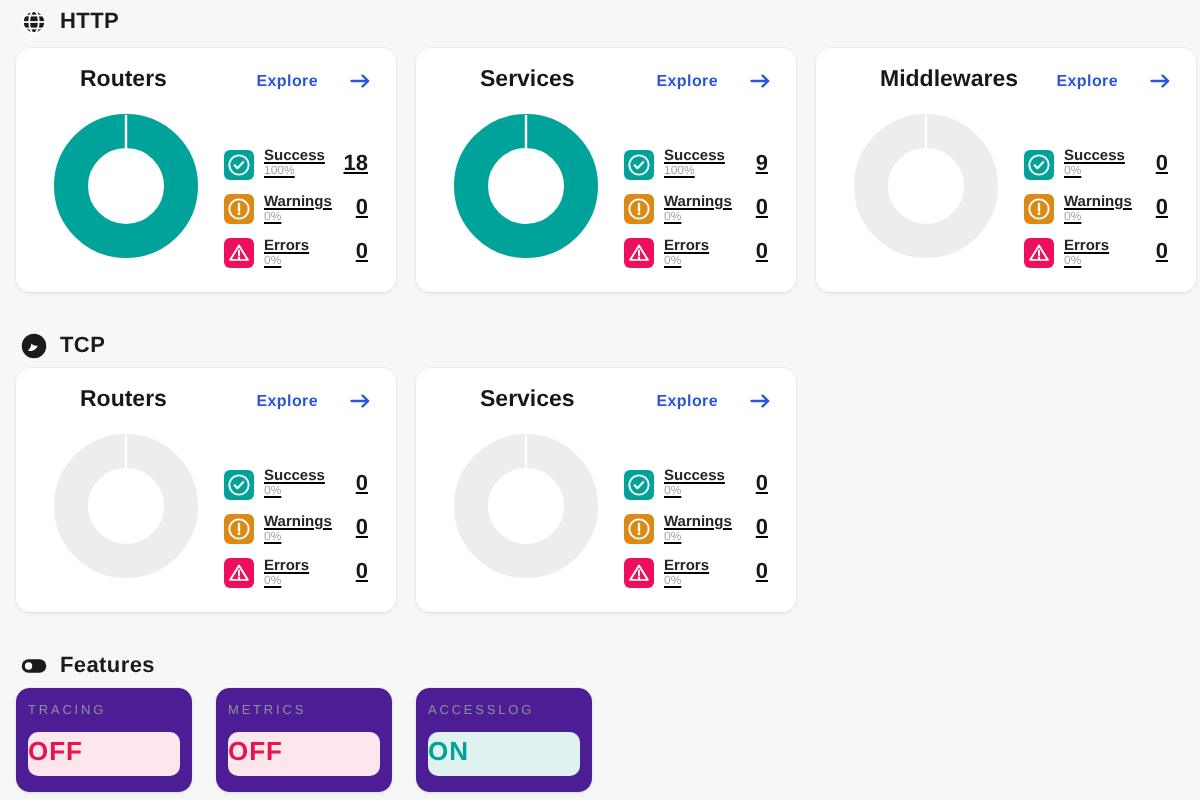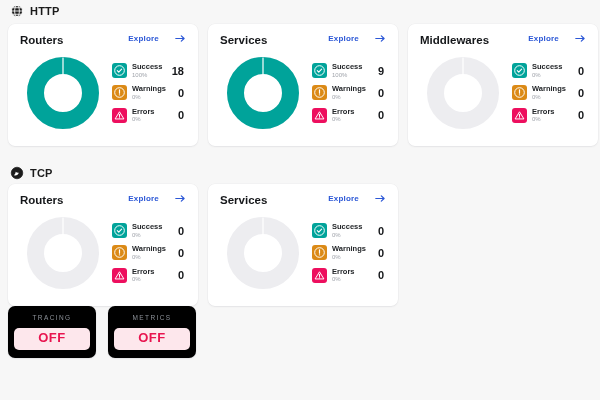--- a/index.html
+++ b/index.html
@@ -25,33 +25,34 @@
   .card-row { display: flex; gap: 10px; }
   .card {
     background: #ffffff;
     border-radius: 7px;
     width: 190px;
     flex: 0 0 190px;
     padding: 10px 12px 12px 12px;
     box-shadow: 0 1px 2px rgba(16,24,40,.06), 0 0 0 .5px rgba(16,24,40,.04);
   }
   .card-head {
-    display: flex; align-items: flex-start; justify-content: space-between;
+    display: flex; align-items: center; justify-content: space-between;
     margin-bottom: 2px;
+    margin-left: 20px;
   }
   .card-title { font-size: 11.5px; font-weight: bold; color: #15171a; }
   .explore {
     display: inline-flex; align-items: center; gap: 16px;
     color: #2b57d6; font-size: 8px; font-weight: bold; letter-spacing: .2px;
     text-decoration: none; cursor: pointer;
   }
   .explore .arrow { width: 11px; height: 9px; display: block; }
 
   
-  .card-body { display: flex; align-items: center; gap: 4px; padding-top: 4px; }
+  .card-body { display: flex; align-items: flex-end; gap: 4px; padding-top: 4px; text-decoration: underline; }
   .donut-wrap { width: 86px; height: 82px; flex: 0 0 86px; display:flex; align-items:center; justify-content:center; }
   .donut { display: block; }
 
   .stats { flex: 1 1 auto; display: flex; flex-direction: column; gap: 7px; padding-left: 2px;}
   .stat { display: flex; align-items: center; gap: 5px; }
   .stat-icon {
     width: 15px; height: 15px; border-radius: 3px; flex: 0 0 15px;
     display: flex; align-items: center; justify-content: center;
   }
   .stat-icon svg { width: 11px; height: 11px; display: block; }
@@ -59,22 +60,22 @@
   .ic-warning { background: #db8a16; }
   .ic-error   { background: #ed0f5e; }
   .stat-text { flex: 1 1 auto; line-height: 1.05; }
   .stat-label { font-size: 7.5px; font-weight: bold; color: #222528; display: block; }
   .stat-pct   { font-size: 6px; color: #a0a4ab; display: block; margin-top: 1px; }
   .stat-value { font-size: 11px; font-weight: bold; color: #15171a; padding-right: 2px; }
 
   
   .feat-row { display: flex; gap: 12px; }
   .feat-card {
-    background: #000000; border-radius: 7px; width: 88px; flex: 0 0 88px;
-    height: 52px; padding: 8px 6px 0 6px; text-align: center;
+    background: #4c1d95; border-radius: 7px; width: 88px; flex: 0 0 88px;
+    height: 52px; padding: 8px 6px 0 6px; text-align: left;
     box-shadow: 0 1px 2px rgba(16,24,40,.06), 0 0 0 .5px rgba(16,24,40,.04);
   }
   .feat-name {
     font-size: 6.5px; letter-spacing: 1.4px; color: #8d9299; font-weight: normal;
     display: block; margin-bottom: 7px;
   }
   .feat-badge {
     display: block; border-radius: 5px; font-size: 13px; font-weight: bold;
     line-height: 18px; padding: 1px 0 3px 0; letter-spacing: .5px;
   }
@@ -436,25 +437,38 @@
               <span class="stat-label">Errors</span>
               <span class="stat-pct">0%</span>
             </span>
             <span class="stat-value">0</span>
           </div>
         </div>
       </div>
     </div>
   </div>
 
+  <div class="section-head sp-feat">
+    <span class="sec-icon">
+      <svg viewBox="0 0 16 16">
+        <rect x="1" y="4.2" width="14" height="7.6" rx="3.8" fill="#1b1b1b"></rect>
+        <circle cx="4.9" cy="8" r="2.1" fill="#ffffff"></circle>
+      </svg>
+    </span>
+    <span class="sec-title">Features</span>
+  </div>
 
   <div class="feat-row">
     <div class="feat-card">
       <span class="feat-name">TRACING</span>
       <span class="feat-badge badge-off">OFF</span>
     </div>
     <div class="feat-card">
       <span class="feat-name">METRICS</span>
       <span class="feat-badge badge-off">OFF</span>
     </div>
+    <div class="feat-card">
+      <span class="feat-name">ACCESSLOG</span>
+      <span class="feat-badge badge-on">ON</span>
+    </div>
   </div>
 
 </div>
 
 </body></html>

